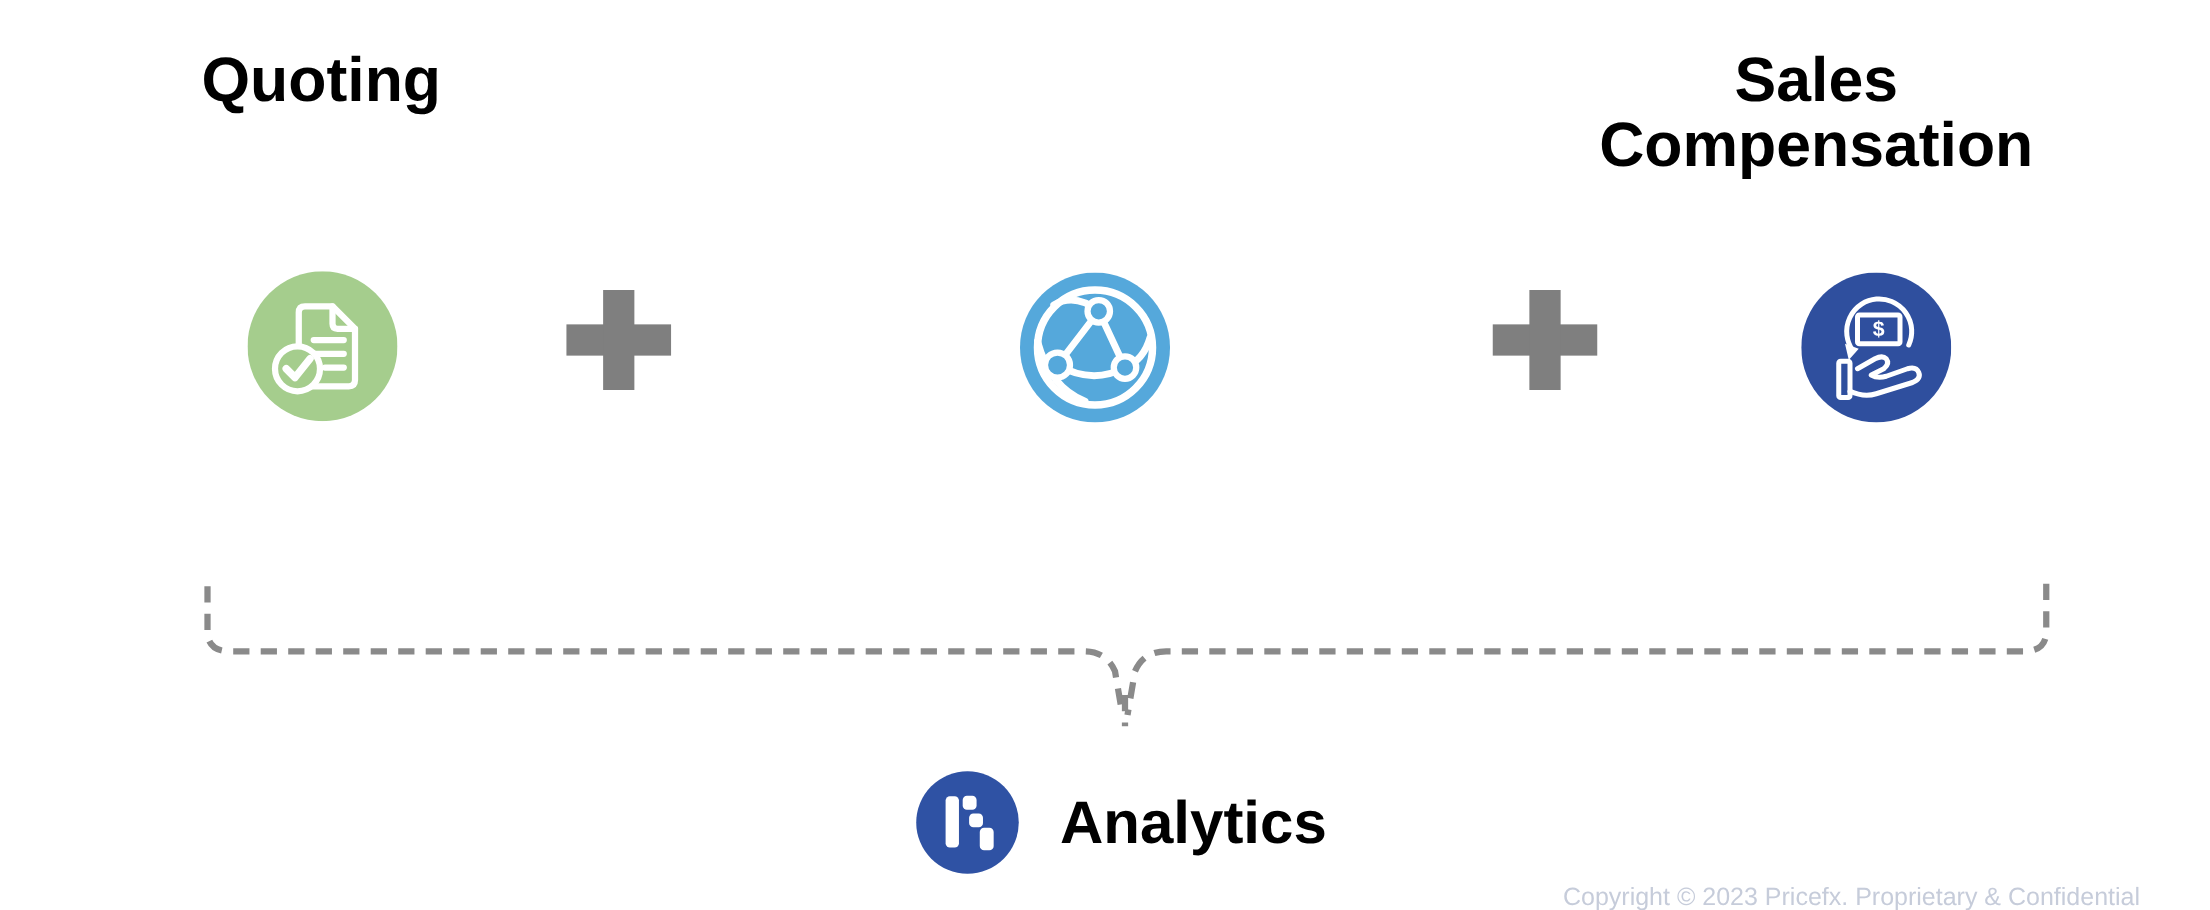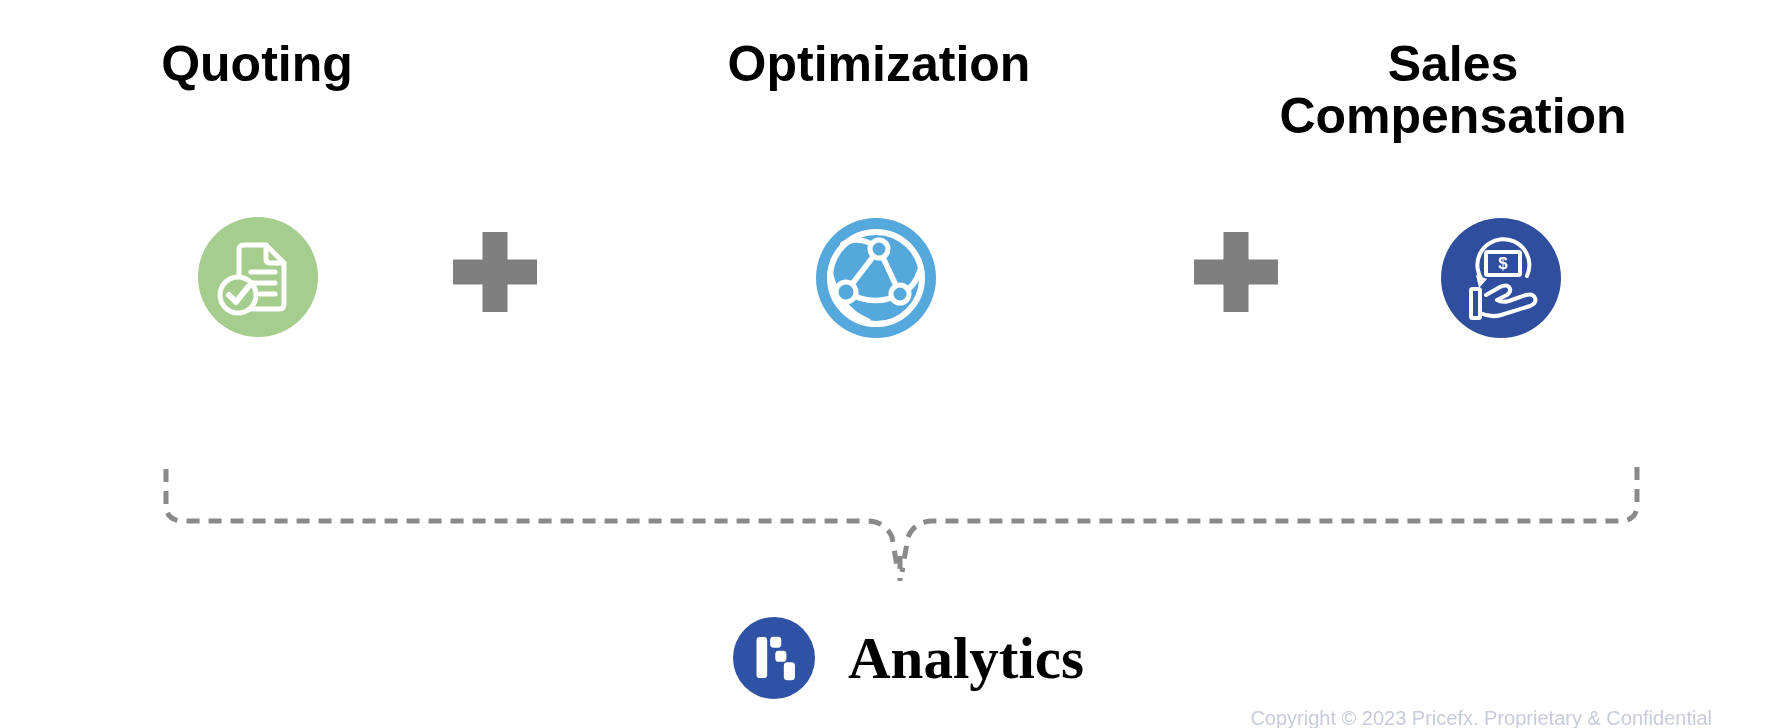--- a/index.html
+++ b/index.html
@@ -30,43 +30,41 @@
   }
   .analytics-row {
     position: absolute;
     left: 727px;
     top: 611px;
     display: flex;
     align-items: center;
     gap: 27px;
   }
   .analytics-label {
-    font-size: 59px;
+    font-size: 48px;
     font-weight: bold;
     color: #000000;
     white-space: nowrap;
-    font-family: Liberation Serif, serif;
   }
   .footer-note {
     position: absolute;
     top: 707px;
     right: 56px;
     font-size: 20px;
     color: #c6ccda;
     white-space: nowrap;
   }
 </style>
 </head>
 <body>
 
 <div class="canvas">
 
   <div class="col-title" style="left:57px; width:400px;">Quoting</div>
 
-  <div class="col-title" style="left:679px; width:400px;">Optimization</div>
 
   <div class="col-title" style="left:1223px; width:460px;">Sales Compensation</div>
 
   <div class="icon-abs" style="left:198px; top:217px; width:120px; height:120px;">
     <svg width="120" height="120" viewBox="0 0 120 120">
       <circle cx="60" cy="60" r="60" fill="#a5cd8d"></circle>
       <g stroke="#ffffff" stroke-width="5" fill="none" stroke-linecap="round" stroke-linejoin="round">
         <path d="M46 28 H68 L86 46 V87 Q86 92 81 92 H46 Q41 92 41 87 V33 Q41 28 46 28 Z"></path>
         <path d="M68 28 V42 Q68 46 72 46 H86"></path>
         <path d="M53 55 H77"></path>

